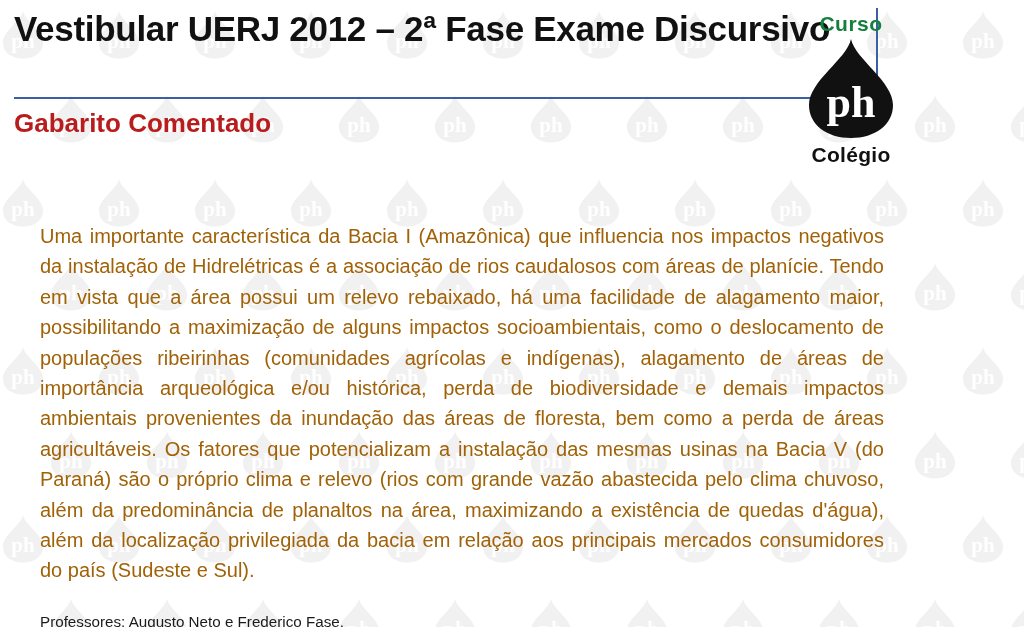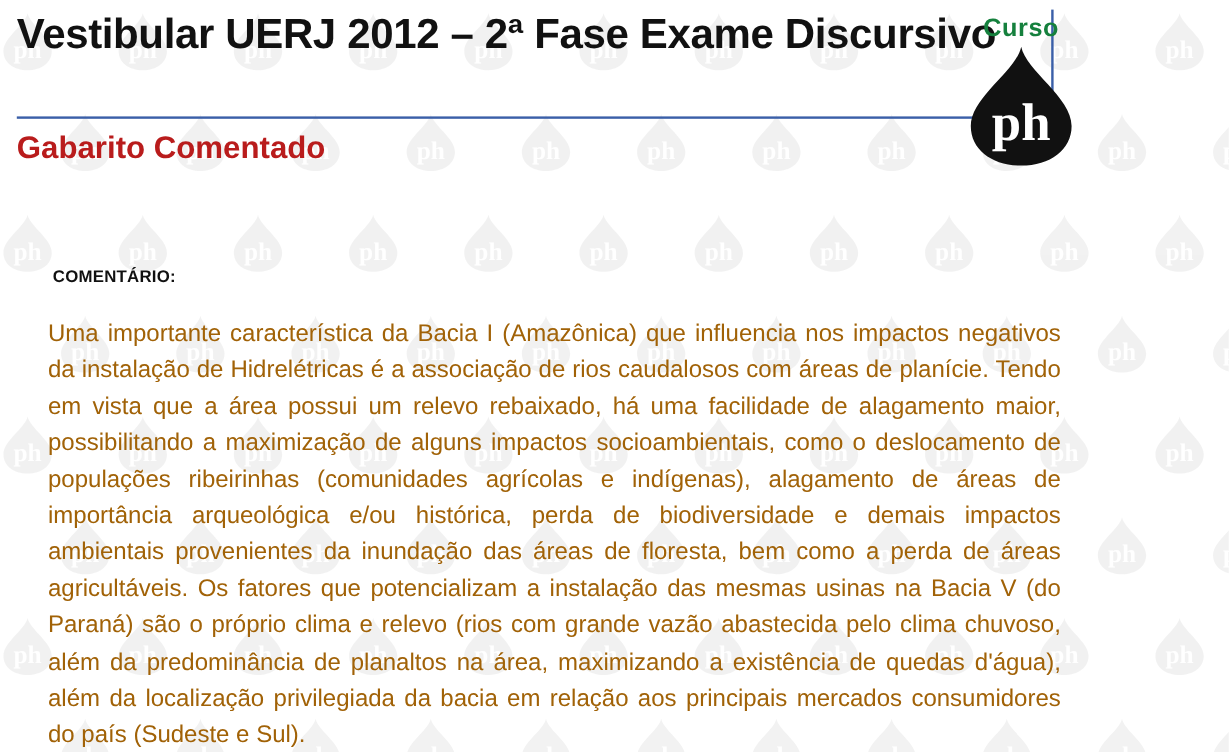--- a/index.html
+++ b/index.html
@@ -695,23 +695,23 @@
     <div id="subtitle">Gabarito Comentado</div>
 
     <div id="logo">
       <div id="logo-top">Curso</div>
       <div id="logo-mark">
         <svg viewBox="0 0 96 104" xmlns="http://www.w3.org/2000/svg">
           <path d="M48 2 C44 22 6 44 6 68 C6 88 24 101 48 101 C72 101 90 88 90 68 C90 44 52 22 48 2 Z" fill="#111111"></path>
           <text x="48" y="80" text-anchor="middle" font-family="Liberation Serif, serif" font-size="44" font-weight="bold" fill="#ffffff">ph</text>
         </svg>
       </div>
+      <div id="logo-bottom">Colégio</div>
     </div>
 
   </div>
 
   <div id="content">
-    <div id="comment-label">COMENTÁRIO:</div>
     <div id="body-text">Uma importante característica da Bacia I (Amazônica) que influencia nos impactos negativos da instalação de Hidrelétricas é a associação de rios caudalosos com áreas de planície. Tendo em vista que a área possui um relevo rebaixado, há uma facilidade de alagamento maior, possibilitando a maximização de alguns impactos socioambientais, como o deslocamento de populações ribeirinhas (comunidades agrícolas e indígenas), alagamento de áreas de importância arqueológica e/ou histórica, perda de biodiversidade e demais impactos ambientais provenientes da inundação das áreas de floresta, bem como a perda de áreas agricultáveis. Os fatores que potencializam a instalação das mesmas usinas na Bacia V (do Paraná) são o próprio clima e relevo (rios com grande vazão abastecida pelo clima chuvoso, além da predominância de planaltos na área, maximizando a existência de quedas d'água), além da localização privilegiada da bacia em relação aos principais mercados consumidores do país (Sudeste e Sul).</div>
     <div id="professors">Professores: Augusto Neto e Frederico Fase.</div>
   </div>
 
 </div>
 
 </body></html>

